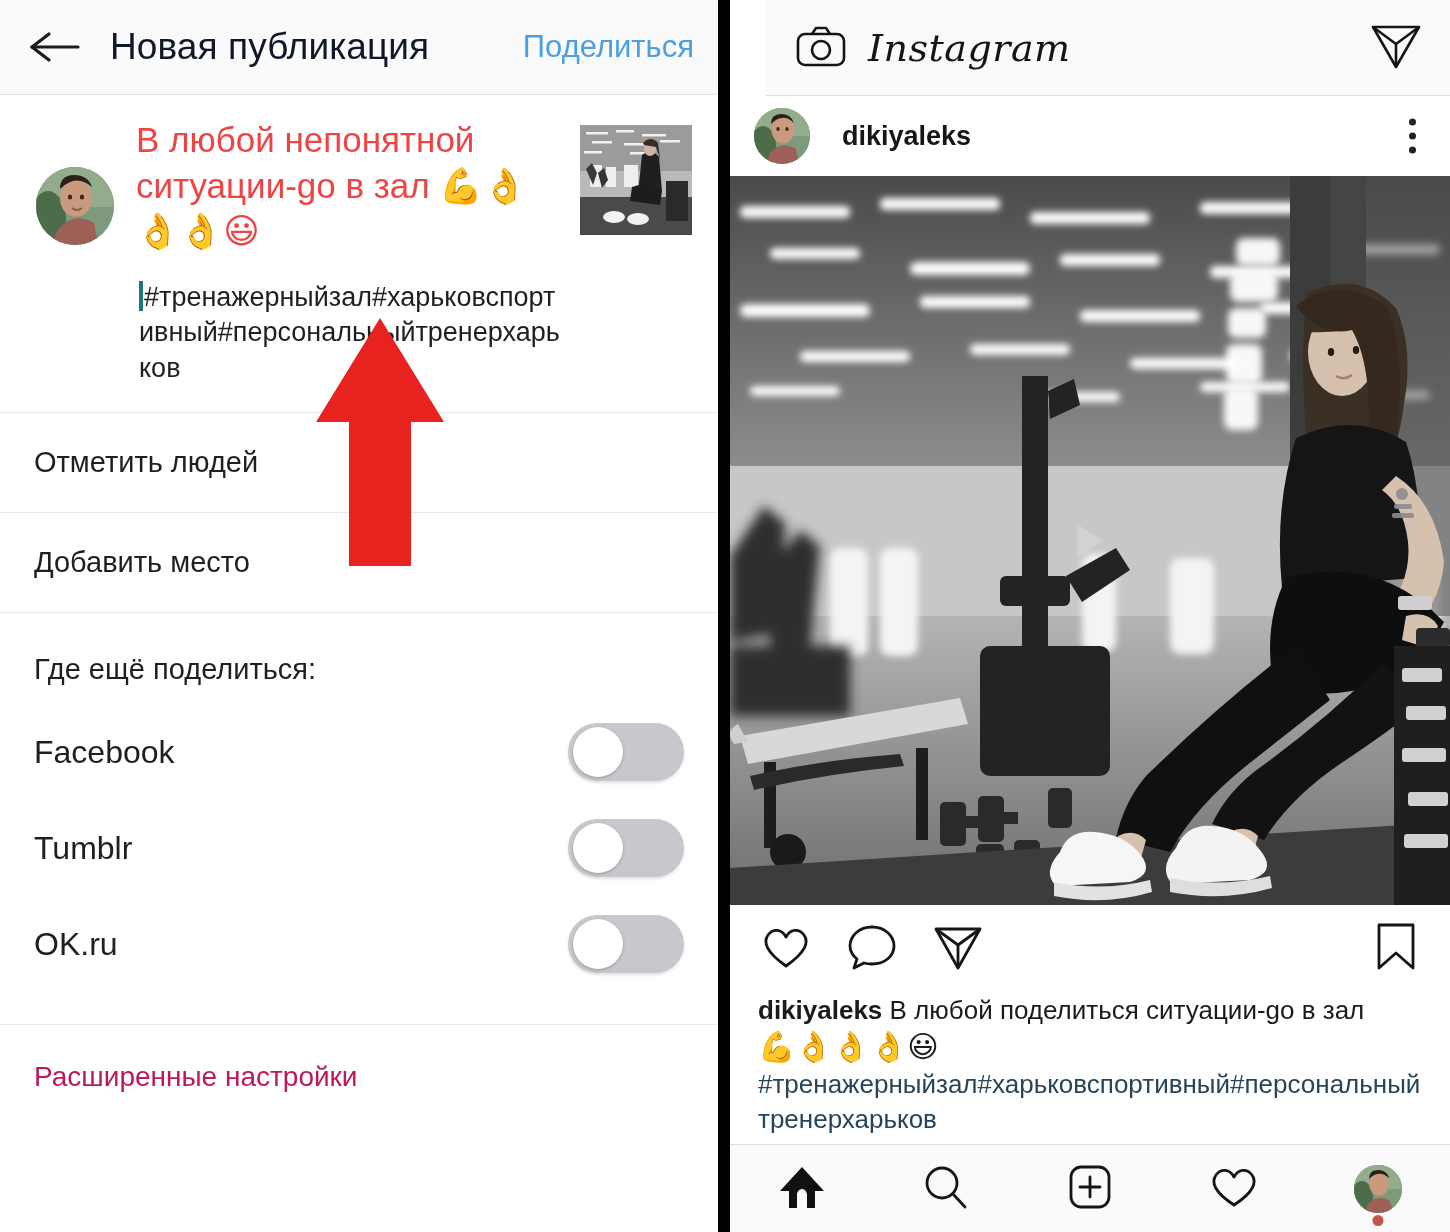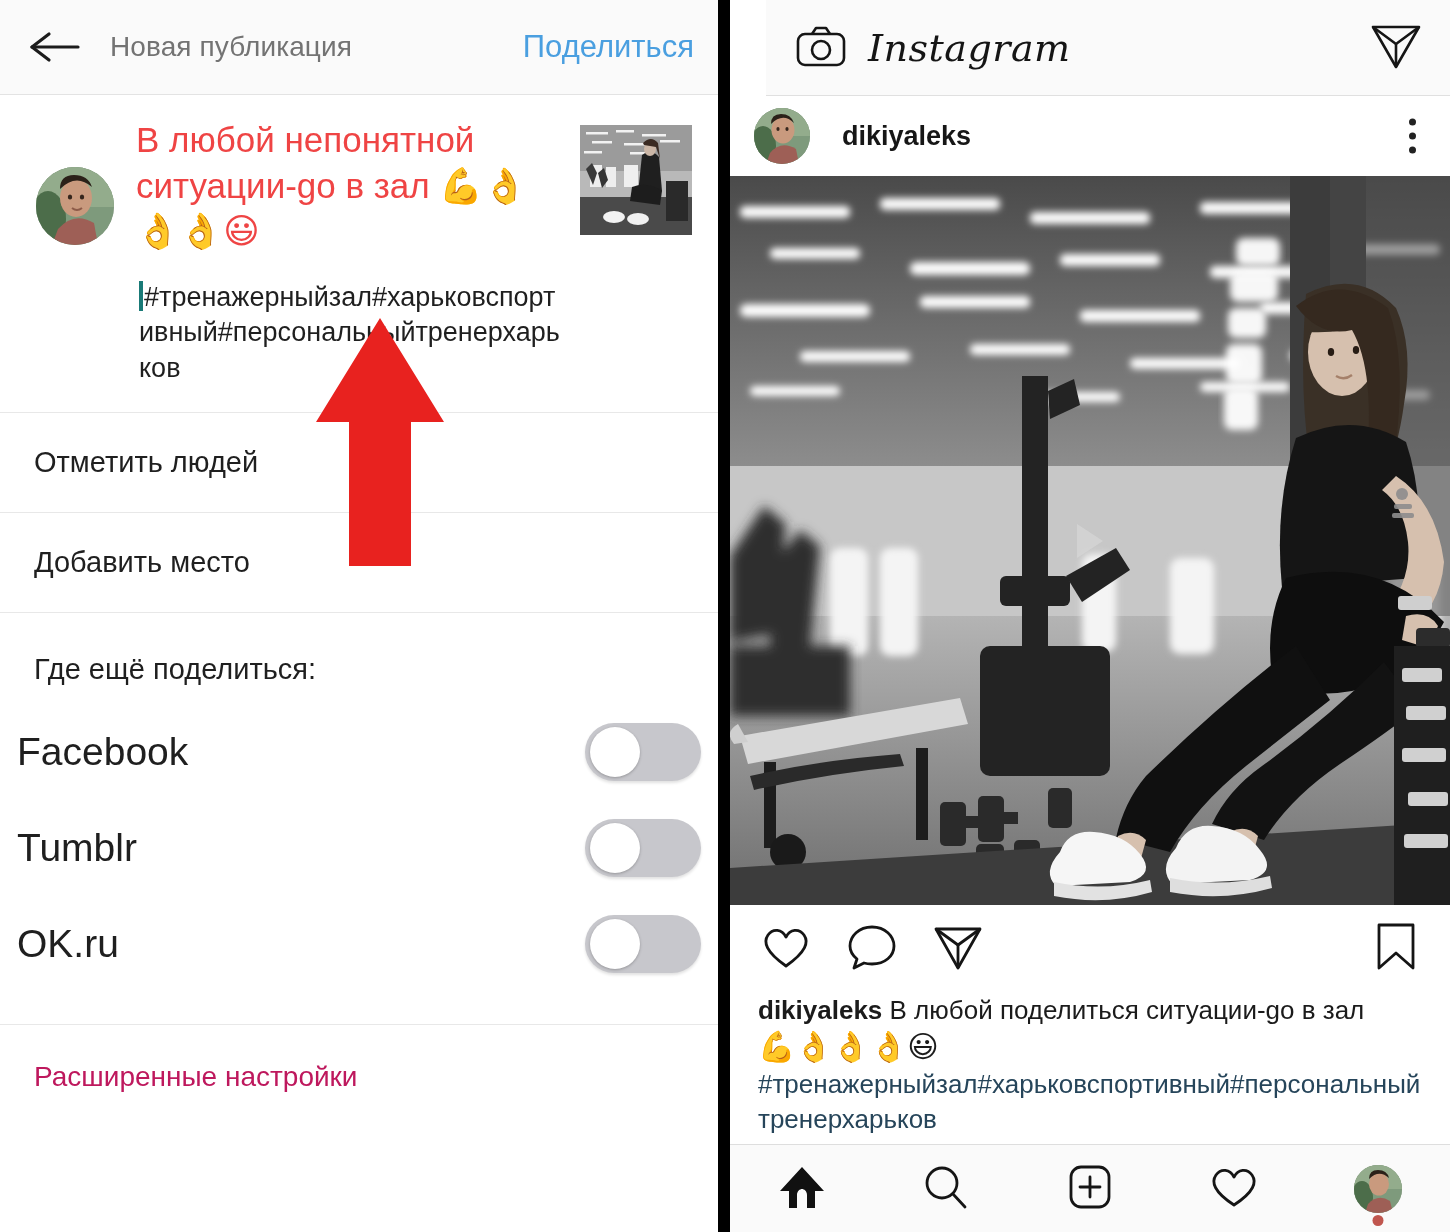--- a/index.html
+++ b/index.html
@@ -37,22 +37,22 @@
     padding: 0 26px 0 26px;
     border-bottom: 1px solid #e3e3e3;
     position: relative;
   }
   .back-arrow {
     width: 58px; height: 44px;
     flex: 0 0 auto;
     display: flex; align-items: center; justify-content: center;
   }
   .appbar-title {
-    font-size: 28px;
-    color: #737373;
+    font-size: 37px;
+    color: #0f172a;
     font-weight: 400;
     margin-left: 26px;
     letter-spacing: .1px;
     white-space: nowrap;
   }
   .appbar-share {
     position: absolute;
     right: 24px;
     font-size: 31px;
     color: #4a9fe0;
@@ -125,22 +125,22 @@
   .section-head {
     padding: 40px 34px 18px 34px;
     font-size: 29px;
     color: #1f1f1f;
   }
   .share-row {
     height: 96px;
     display: flex;
     align-items: center;
     justify-content: space-between;
-    padding: 0 17px;
-    font-size: 39px;
+    padding: 0 34px;
+    font-size: 32px;
     color: #1f1f1f;
   }
   .share-row .lbl { color: #1f1f1f; }
 
   .toggle {
     width: 116px; height: 58px;
     border-radius: 29px;
     background: #c7c7cc;
     position: relative;
     flex: 0 0 auto;

